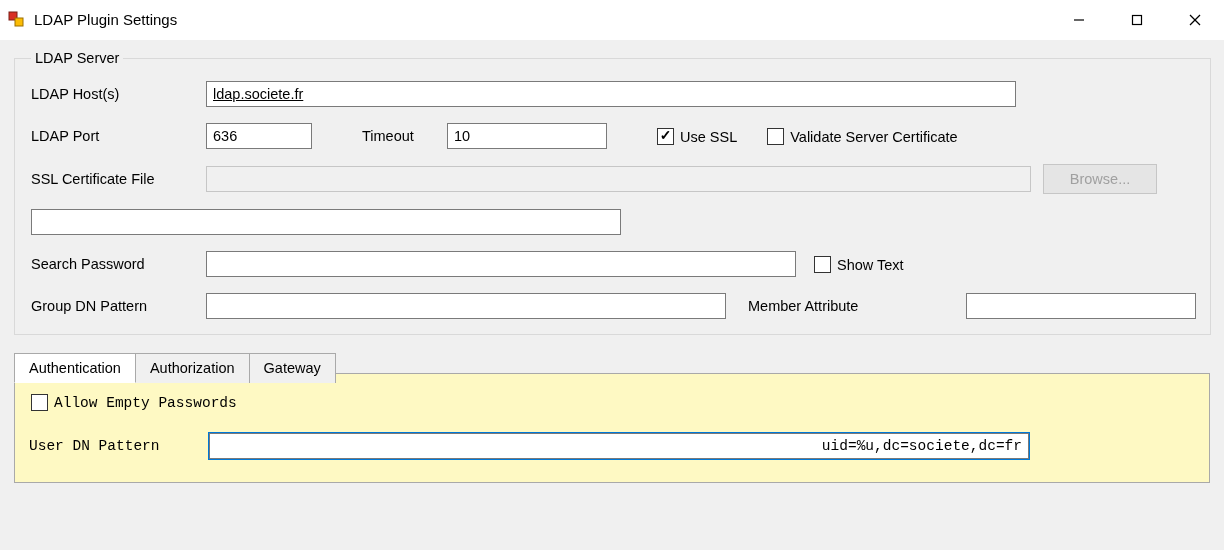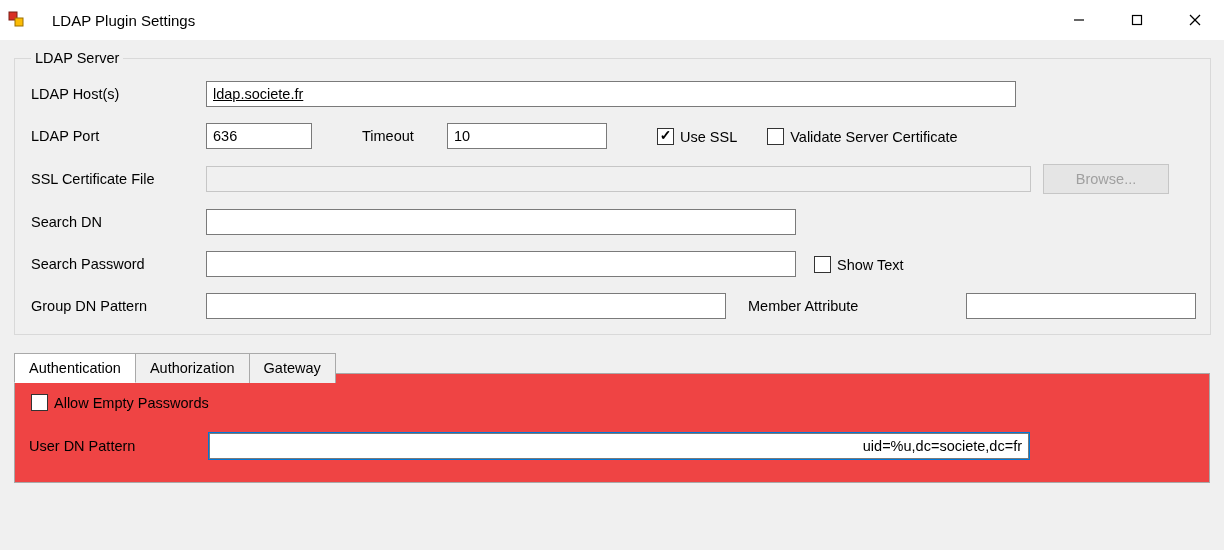--- a/index.html
+++ b/index.html
@@ -21,22 +21,22 @@
   .titlebar {
     display: flex;
     align-items: center;
     justify-content: space-between;
     height: 40px;
     padding: 0 0 0 8px;
     background: #fff;
   }
   .title-left {
     display: flex;
-    align-items: center;
-    gap: 26px;
+    align-items: flex-start;
+    gap: 8px;
   }
   .app-icon {
     width: 18px;
     height: 18px;
     display: inline-block;
   }
   .title-text {
     font-size: 15px;
   }
   .win-controls {
@@ -146,24 +146,25 @@
     margin-right: -1px;
   }
   .tab.active {
     background: #fff;
     border-bottom: 1px solid #fff;
     position: relative;
     z-index: 3;
   }
   .tabpage {
     border: 1px solid #a9a9a9;
-    background: #ef4444;
+    background: #fef9c3;
     padding: 14px 14px 14px 14px;
     min-height: 90px;
     box-sizing: border-box;
+    font-family: Liberation Mono, monospace;
   }
 
   .focus-input {
     outline: 1px solid #0078d7;
     border: 1px solid #0078d7;
     text-align: right;
   }
 </style>
 </head>
 <body>
@@ -225,25 +226,24 @@
         <div class="chk">
           <span class="chkbox"></span>
           <span>Validate Server Certificate</span>
         </div>
       </div>
 
       <div class="row">
         <div class="lbl">SSL Certificate File</div>
         <input type="text" class="disabled" style="width: 825px;" disabled="" value="">
         <div style="width:12px"></div>
-        <button class="btn disabled" disabled="" style="width:126px">Browse...</button>
-      </div>
-
-      <div class="row">
-        <div class="lbl">Search DN</div>
+        <button class="btn disabled" disabled="" style="width:114px">Browse...</button>
+      </div>
+
+      <div class="row">
         <input type="text" style="width: 590px;" value="">
       </div>
 
       <div class="row">
         <div class="lbl">Search Password</div>
         <input type="password" style="width: 590px;" value="">
         <div style="width:18px"></div>
         <div class="chk">
           <span class="chkbox"></span>
           <span>Show Text</span>

